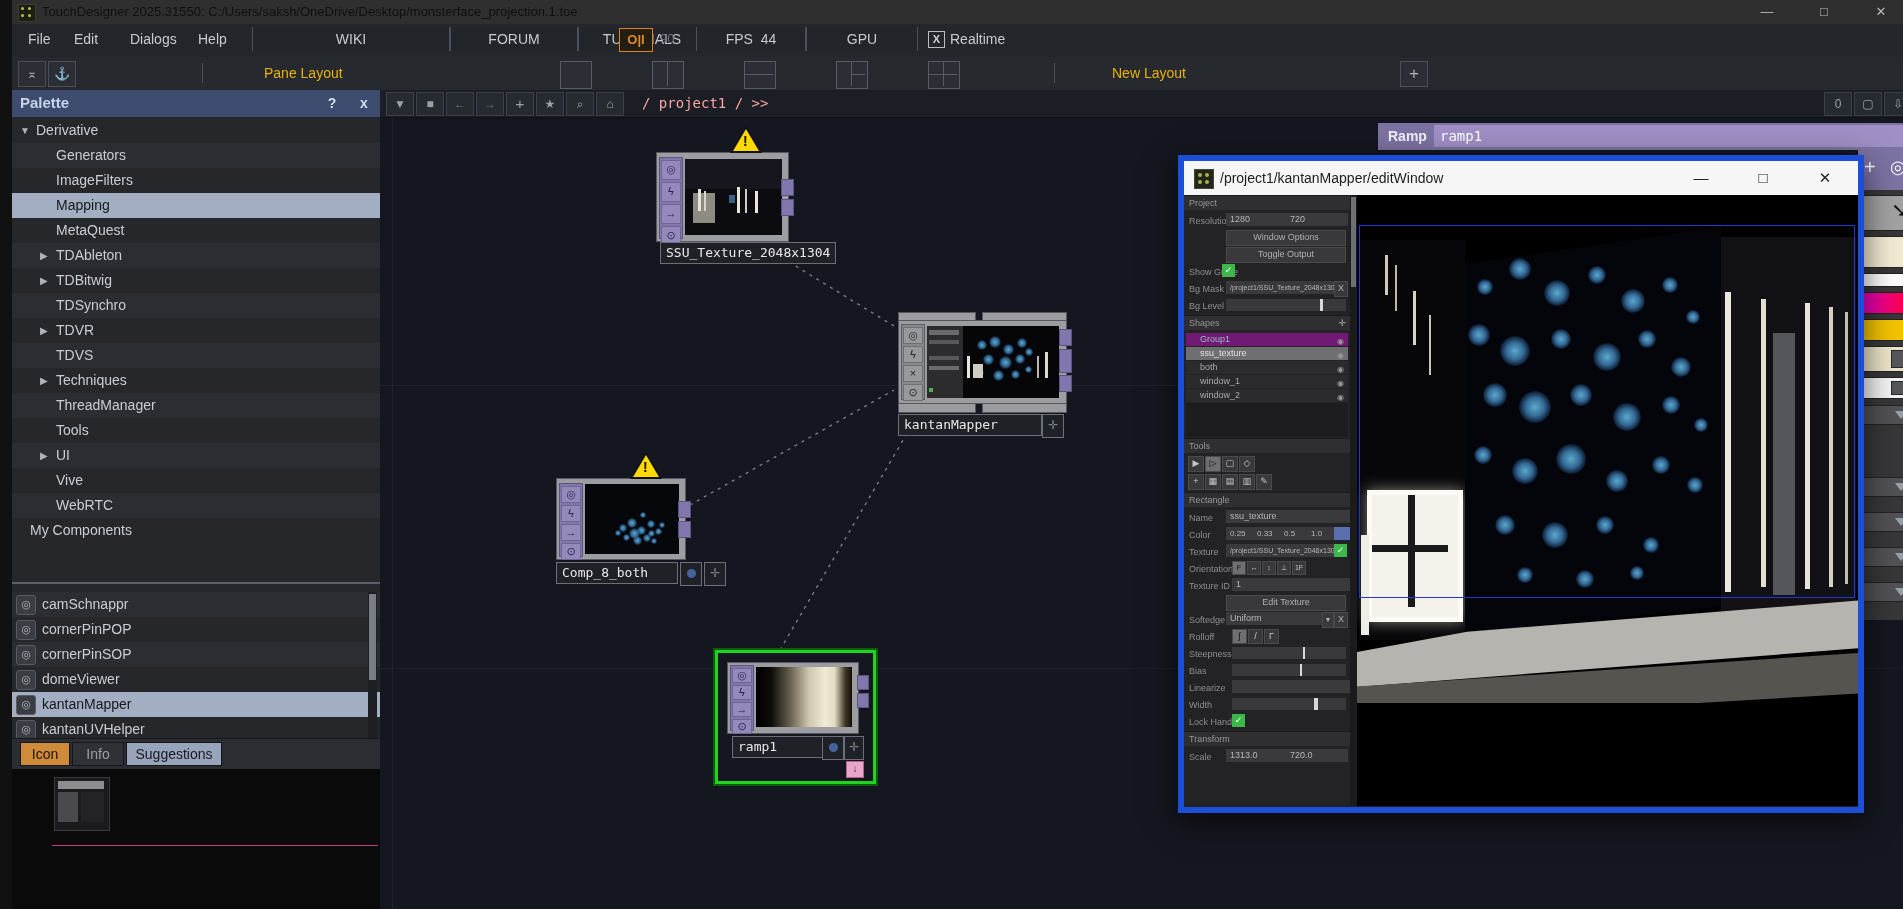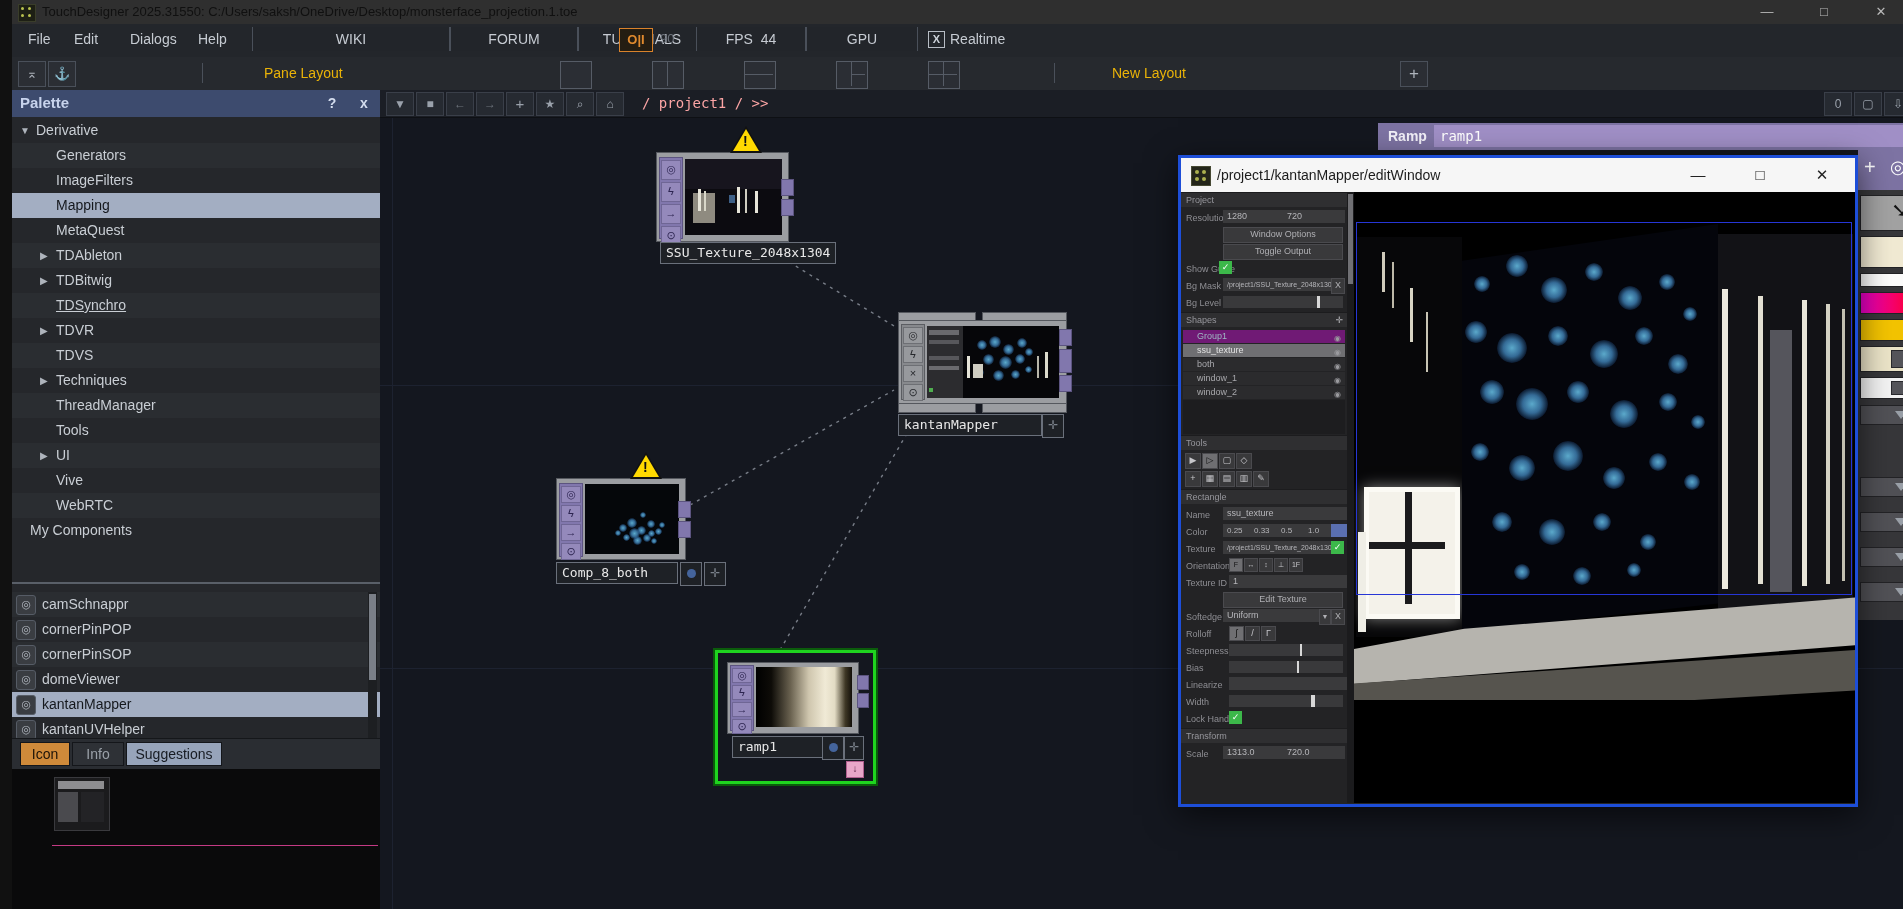--- a/index.html
+++ b/index.html
@@ -101,21 +101,21 @@
   #ramp-name{left:56px;top:2px;width:477px;height:22px;background:#a08fc6;color:#ffffff;line-height:22px;
              padding-left:6px;font-size:14px;}
   #swatch-strip{left:1846px;top:190px;width:57px;height:430px;background:#37373a;}
   .swatch{position:relative;margin:5px 2px 0 2px;border:1px solid #232326;}
   .swatch .sq{position:absolute;right:3px;top:3px;bottom:3px;width:16px;background:#55555a;border:1px solid #2a2a2e;}
   .swatch .dd{position:absolute;right:5px;top:50%;margin-top:-4px;width:0;height:0;
               border-left:6px solid transparent;border-right:6px solid transparent;border-top:8px solid #9aa0a8;}
   .cursor-arrow{position:absolute;right:4px;top:2px;color:#111;font-size:20px;transform:rotate(0deg);}
 
   
-  #editwin{left:1166px;top:155px;width:674px;height:646px;background:#242426;border:3px solid #1d4ed8;
+  #editwin{left:1166px;top:155px;width:674px;height:646px;background:#242426;border:6px solid #1d4ed8;
            box-shadow:0 8px 30px rgba(0,0,0,.6);}
   #ew-title{left:0;top:0;width:674px;height:34px;background:#f6f6f6;color:#1c1c1c;}
   #ew-icon{left:10px;top:8px;width:18px;height:18px;background:#23251a;border:1px solid #464933;}
   #ew-icon i{position:absolute;width:4px;height:4px;background:#aab04e;border-radius:50%;}
   #ew-title .t{left:36px;top:9px;font-size:14px;}
   .ew-ctl{top:0;width:46px;height:34px;text-align:center;line-height:34px;color:#222;font-size:15px;}
   #ew-left{left:0;top:34px;width:166px;height:611px;background:#232325;overflow:hidden;
            font-size:9px;color:#8e8e93;}
   .sec{position:relative;height:14px;background:#2f2f31;color:#96969c;line-height:14px;padding-left:5px;
        margin-bottom:3px;border-top:1px solid #1c1c1e;}
@@ -230,21 +230,21 @@
         </div>
         <div class="ptree-row">
           <div class="ptree-arrow" style="left: 28px;">▶</div>
           <div class="ptree-label" style="left: 44px;">TDAbleton</div>
         </div>
         <div class="ptree-row">
           <div class="ptree-arrow" style="left: 28px;">▶</div>
           <div class="ptree-label" style="left: 44px;">TDBitwig</div>
         </div>
         <div class="ptree-row">
-          <div class="ptree-label" style="left: 44px; text-decoration: underline;">TDSynchro</div>
+          <div class="ptree-label" style="left: 44px;">TDSynchro</div>
         </div>
         <div class="ptree-row">
           <div class="ptree-arrow" style="left: 28px;">▶</div>
           <div class="ptree-label" style="left: 44px;">TDVR</div>
         </div>
         <div class="ptree-row">
           <div class="ptree-label" style="left: 44px;">TDVS</div>
         </div>
         <div class="ptree-row">
           <div class="ptree-arrow" style="left: 28px;">▶</div>

